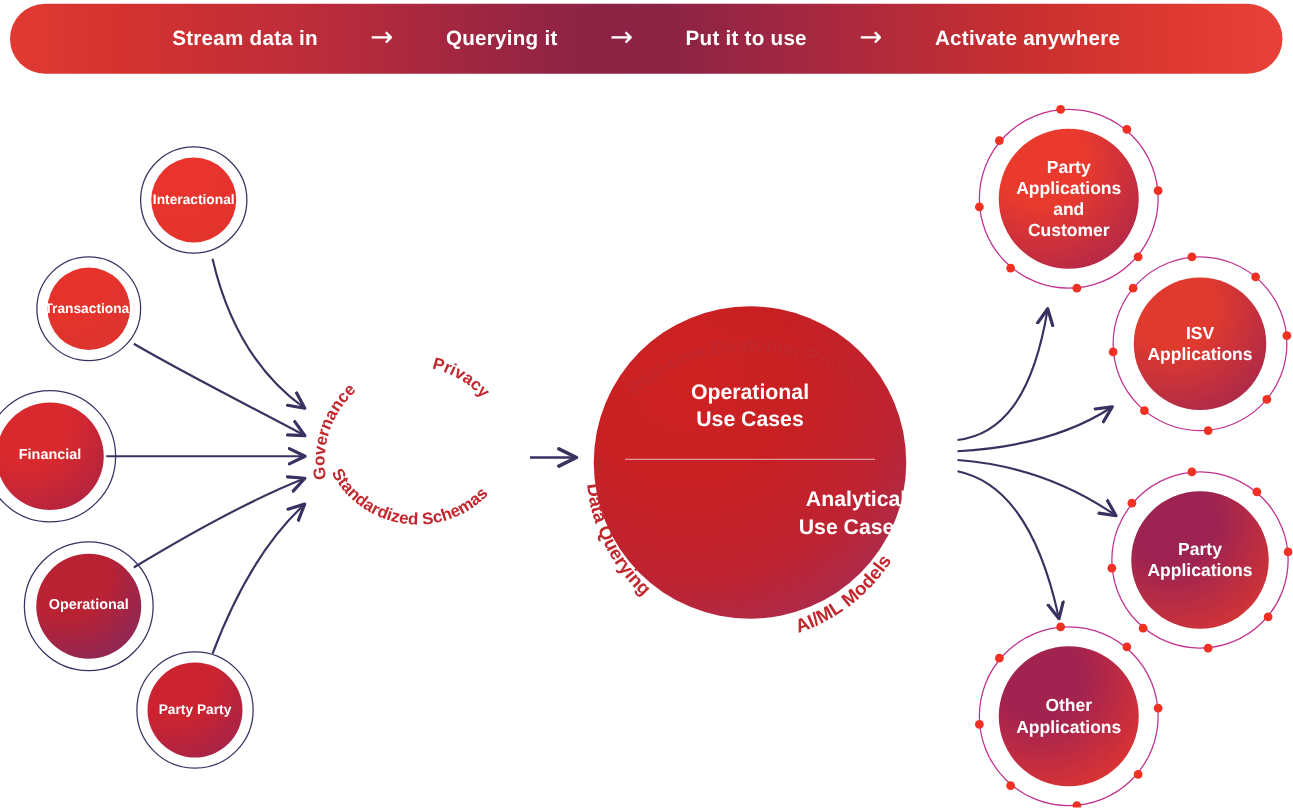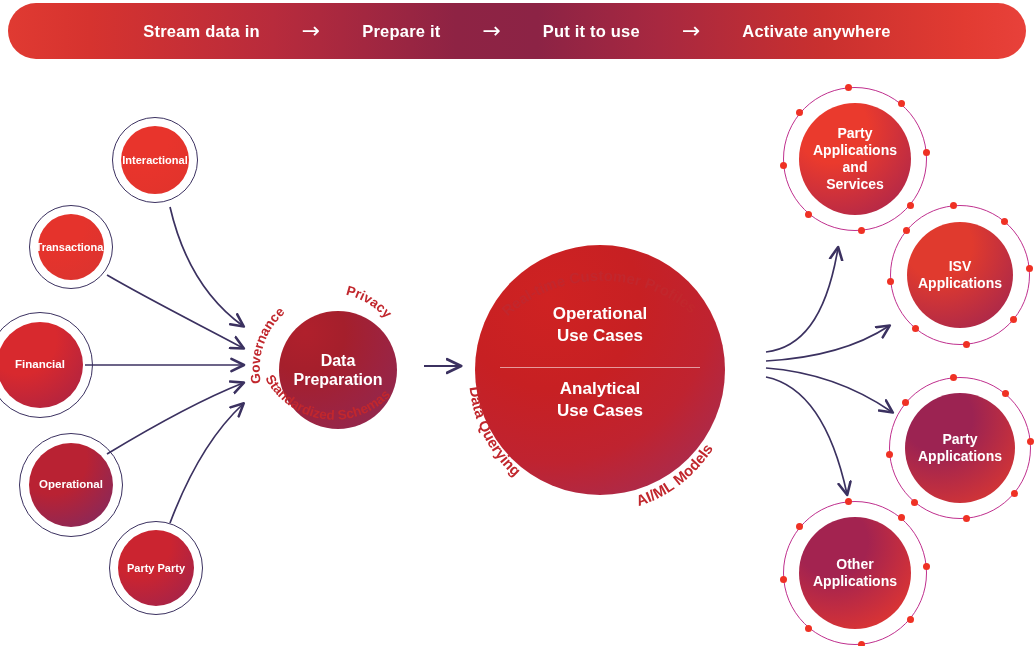--- a/index.html
+++ b/index.html
@@ -87,21 +87,21 @@
 </style>
 </head>
 <body>
 
 <div id="stage">
 
   <div class="banner">
     <div class="banner-inner">
       <div class="banner-step">Stream data in</div>
       <div class="banner-arrow">→</div>
-      <div class="banner-step">Prepare it</div>
+      <div class="banner-step">Querying it</div>
       <div class="banner-arrow">→</div>
       <div class="banner-step">Put it to use</div>
       <div class="banner-arrow">→</div>
       <div class="banner-step">Activate anywhere</div>
     </div>
   </div>
 
   <svg class="edges" viewBox="0 0 1034 646">
     <defs>
       <marker id="ah" markerWidth="9" markerHeight="9" refX="7.4" refY="4.5" orient="auto" markerUnits="strokeWidth">
@@ -153,26 +153,20 @@
     </div>
   </div>
 
   <div class="node src" id="src4" style="left: 109px; top: 521px; width: 94px; height: 94px;">
     <div class="ring" style="width: 94px; height: 94px;"></div>
     <div class="core" style="left: 9px; top: 9px; width: 76px; height: 76px; background: radial-gradient(circle at 28% 20%, rgb(203, 36, 48) 0%, rgb(203, 36, 48) 38%, rgb(155, 35, 80) 100%);">
       <span>Party Party</span>
     </div>
   </div>
 
-  <div id="prep-core">
-    <div>
-      <div>Data</div>
-      <div>Preparation</div>
-    </div>
-  </div>
 
   <svg class="curve" style="left:248px;top:280px;width:180px;height:180px;" viewBox="0 0 180 180">
     <defs>
       <path id="pGov" d="M 14,108 A 76,76 0 0 1 72,15"></path>
       <path id="pPriv" d="M 94,14 A 76,76 0 0 1 155,72"></path>
       <path id="pStd" d="M 12,86 A 78,78 0 0 0 158,92"></path>
     </defs>
     <text font-size="13.5">
       <textPath href="#pGov" startOffset="4%"><tspan>Governance</tspan></textPath>
     </text>
@@ -183,21 +177,21 @@
       <textPath href="#pStd" startOffset="7%"><tspan>Standardized Schemas</tspan></textPath>
     </text>
   </svg>
 
   <div id="hub">
     <div class="hub-txt" style="top:58px;">
       <div>Operational</div>
       <div>Use Cases</div>
     </div>
     <div class="hub-divider"></div>
-    <div class="hub-txt" style="top:133px;">
+    <div class="hub-txt" style="top:144px;text-align:right;">
       <div>Analytical</div>
       <div>Use Cases</div>
     </div>
   </div>
 
   <svg class="curve" style="left:447px;top:217px;width:306px;height:306px;" viewBox="0 0 306 306">
     <defs>
       <path id="hTop" d="M 52,108 A 140,140 0 0 1 258,110"></path>
       <path id="hBL" d="M 22,160 A 140,140 0 0 0 120,290"></path>
       <path id="hBR" d="M 182,292 A 140,140 0 0 0 287,175"></path>
@@ -213,21 +207,21 @@
     </text>
   </svg>
 
   <div class="node out" id="out0" style="left: 783px; top: 87px; width: 144px; height: 144px;">
     <div class="ring2" style="width: 144px; height: 144px;"></div>
     <div class="core" style="left: 16px; top: 16px; width: 112px; height: 112px; background: radial-gradient(circle at 30% 22%, rgb(234, 58, 45) 0%, rgb(234, 58, 45) 30%, rgb(163, 35, 80) 100%);">
       <div>
         <div>Party</div>
         <div>Applications</div>
         <div>and</div>
-        <div>Services</div>
+        <div>Customer</div>
       </div>
     </div>
   <div class="dot" style="left: 62.2248px; top: -3.22602px;"></div>
       <div class="dot" style="left: 114.781px; top: 13.3448px;"></div>
       <div class="dot" style="left: 140.226px; top: 62.2248px;"></div>
       <div class="dot" style="left: 123.655px; top: 114.781px;"></div>
       <div class="dot" style="left: 74.7752px; top: 140.226px;"></div>
       <div class="dot" style="left: 22.2193px; top: 123.655px;"></div>
       <div class="dot" style="left: -3.22602px; top: 74.7752px;"></div>
       <div class="dot" style="left: 13.3448px; top: 22.2193px;"></div>

